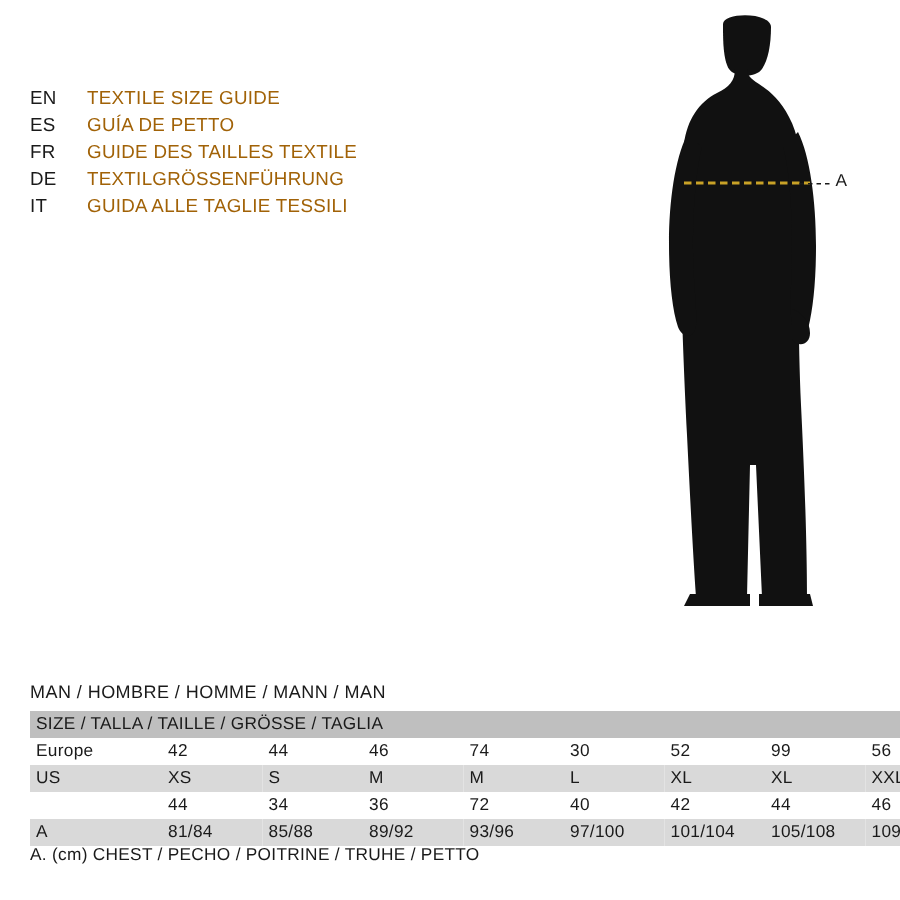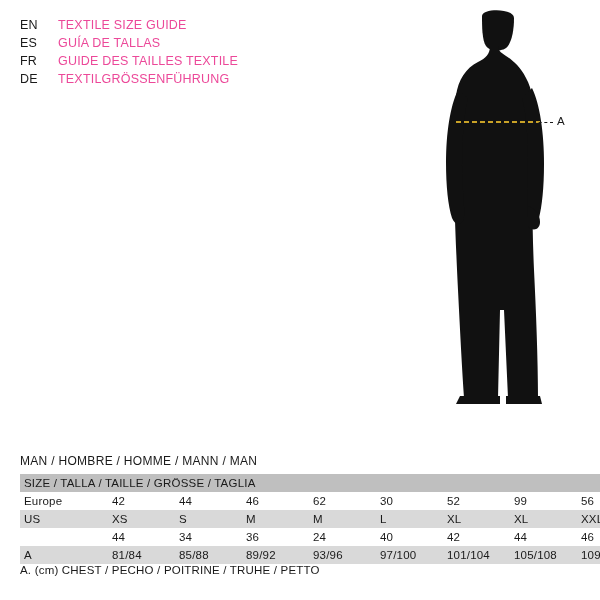--- a/index.html
+++ b/index.html
@@ -36,21 +36,22 @@
   }
   .lang-code {
     width: 38px;
     font-size: 12.5px;
     letter-spacing: 0.2px;
     color: #1a1a1a;
   }
   .lang-text {
     font-size: 12.5px;
     letter-spacing: 0.2px;
-    color: #ec4899;
+    color: #a16207;
+    margin-top: 40px;
   }
 
   
   .garments {
     position: absolute;
     left: 20px;
     top: 110px;
     width: 400px;
   }
   .garment-line {
@@ -142,29 +143,33 @@
 
 <div class="page">
 
   <div class="lang-block">
     <div class="lang-row">
       <span class="lang-code">EN</span>
       <span class="lang-text">TEXTILE SIZE GUIDE</span>
     </div>
     <div class="lang-row">
       <span class="lang-code">ES</span>
-      <span class="lang-text">GUÍA DE TALLAS</span>
+      <span class="lang-text">GUÍA DE PETTO</span>
     </div>
     <div class="lang-row">
       <span class="lang-code">FR</span>
       <span class="lang-text">GUIDE DES TAILLES TEXTILE</span>
     </div>
     <div class="lang-row">
       <span class="lang-code">DE</span>
       <span class="lang-text">TEXTILGRÖSSENFÜHRUNG</span>
+    </div>
+    <div class="lang-row">
+      <span class="lang-code">IT</span>
+      <span class="lang-text">GUIDA ALLE TAGLIE TESSILI</span>
     </div>
   </div>
 
   <div class="garments">
   </div>
 
   <div class="figure-wrap">
     <svg class="figure-svg" width="160" height="400" viewBox="0 0 160 400">
 
       <path d="M62 6 C62 -2 94 -2 94 8 C94 20 92 30 88 36 C84 42 70 42 66 36 C62 30 62 16 62 6 Z" fill="#111111"></path>
@@ -209,21 +214,21 @@
       <tbody>
         <tr class="head-row">
           <th colspan="9">SIZE / TALLA / TAILLE / GRÖSSE / TAGLIA</th>
         </tr>
 
         <tr class="row-plain">
           <td>Europe</td>
           <td>42</td>
           <td>44</td>
           <td>46</td>
-          <td>62</td>
+          <td>74</td>
           <td>30</td>
           <td>52</td>
           <td>99</td>
           <td>56</td>
         </tr>
 
         <tr class="row-shade">
           <td>US</td>
           <td>XS</td>
           <td>S</td>
@@ -233,21 +238,21 @@
           <td>XL</td>
           <td>XL</td>
           <td>XXL</td>
         </tr>
 
         <tr class="row-plain">
           <td></td>
           <td>44</td>
           <td>34</td>
           <td>36</td>
-          <td>24</td>
+          <td>72</td>
           <td>40</td>
           <td>42</td>
           <td>44</td>
           <td>46</td>
         </tr>
 
         <tr class="row-shade">
           <td>A</td>
           <td>81/84</td>
           <td>85/88</td>

